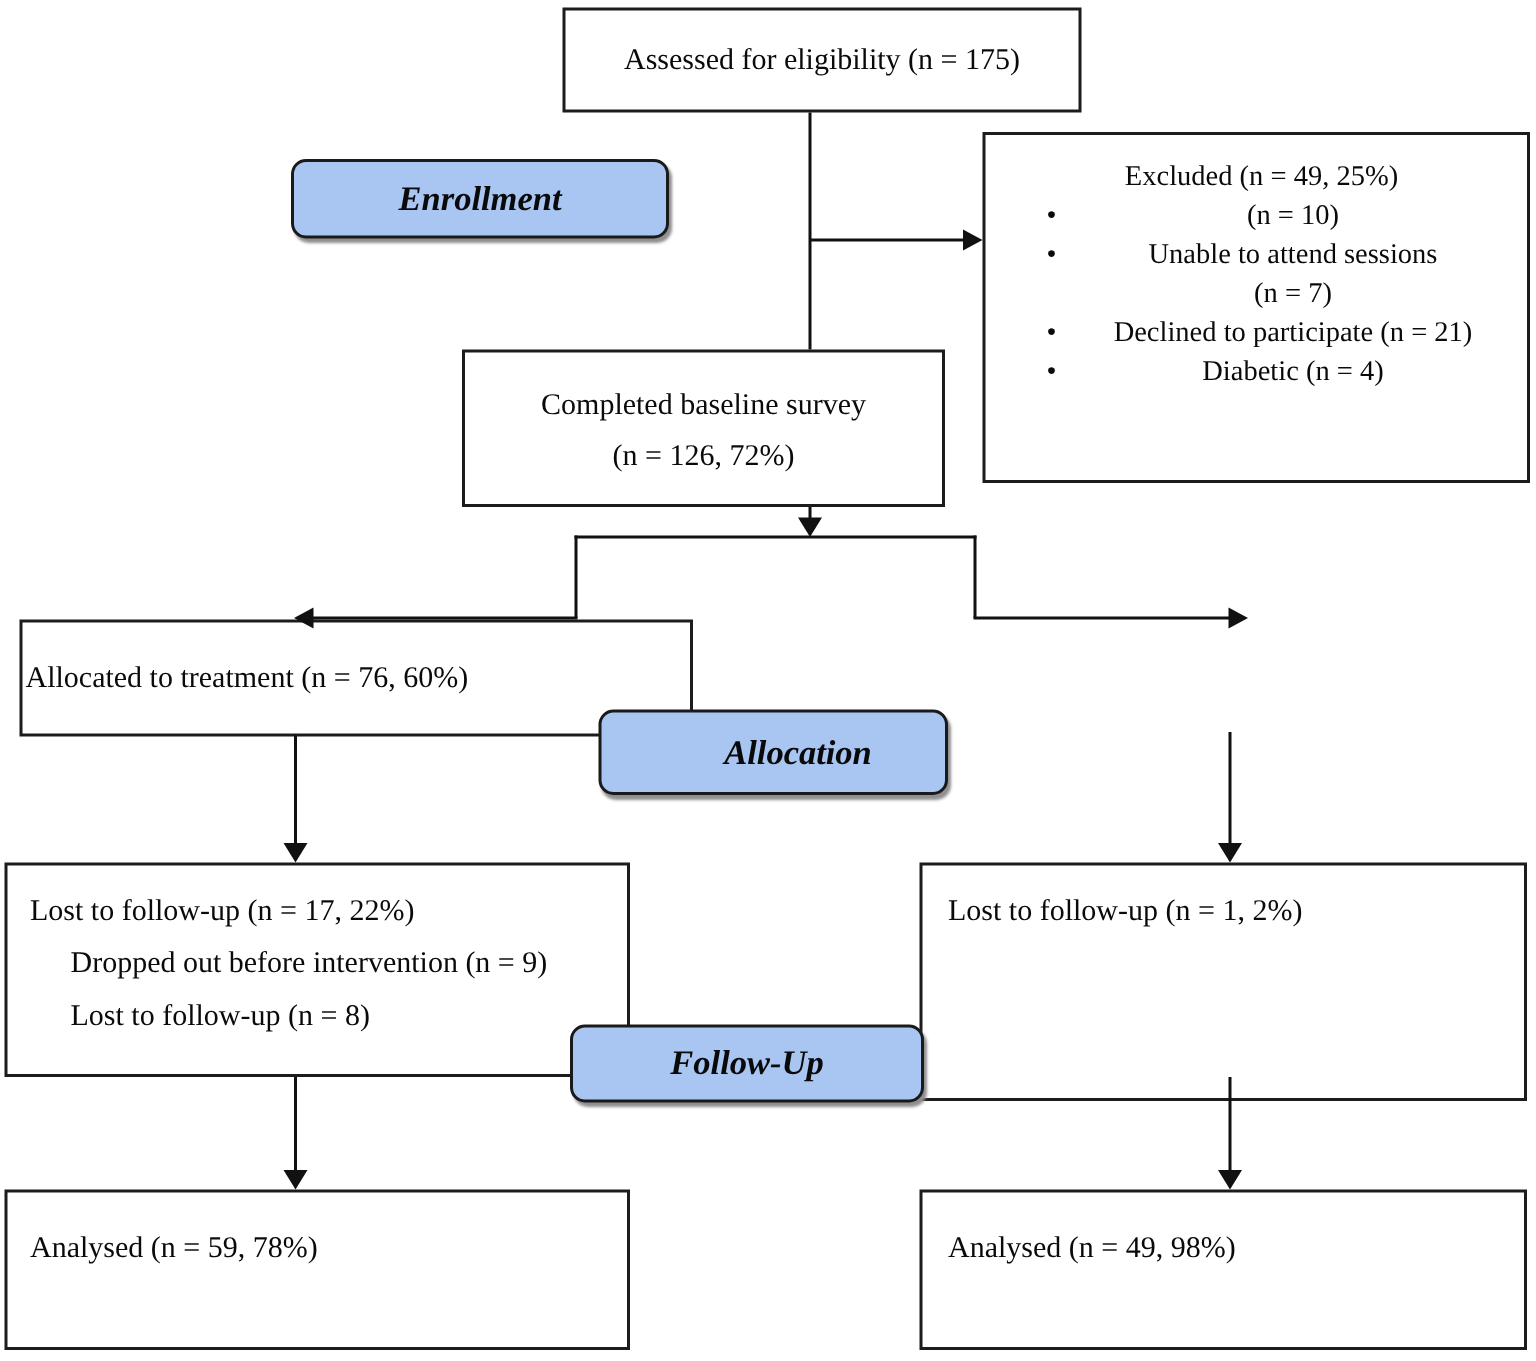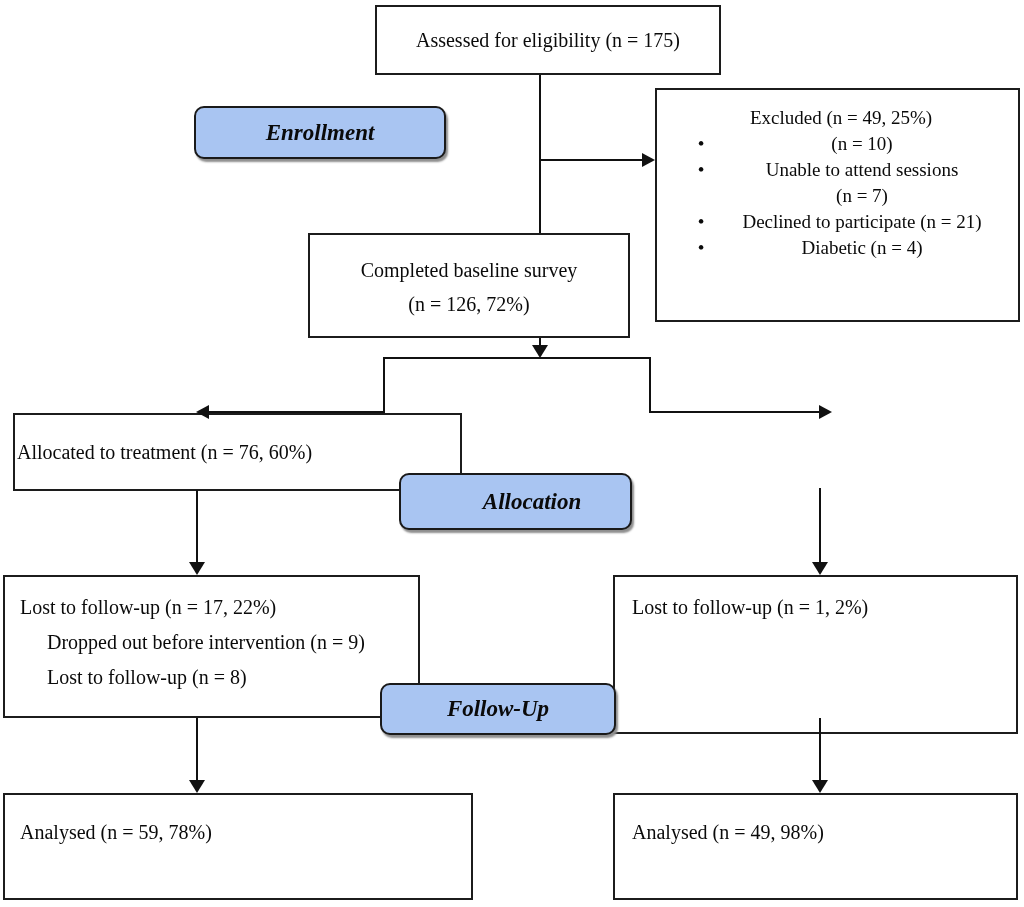--- a/index.html
+++ b/index.html
@@ -41,21 +41,21 @@
     font-style: italic;
   }
   
   #box-assessed    { left: 375px; top: 5px;   width: 346px; height: 70px; }
   #box-excluded    { left: 655px; top: 88px;  width: 365px; height: 234px; padding: 15px 6px 0 13px; font-size: 19px; line-height: 26px; text-align: center; }
   #box-baseline    { left: 308px; top: 233px; width: 322px; height: 105px; text-align: center; padding-top: 18px; line-height: 34px; }
   #box-alloc-left  { left: 13px;   top: 413px; width: 449px; height: 78px;  padding-left: 2px; }
   #box-alloc-right { left: 613px; top: 413px; width: 405px; height: 76px;  padding-left: 17px; }
   #box-fu-left     { left: 3px;   top: 575px; width: 417px; height: 143px; padding: 13px 0 0 15px; line-height: 35px; }
   #box-fu-right    { left: 613px; top: 575px; width: 405px; height: 159px; padding: 13px 0 0 17px; line-height: 35px; }
-  #box-an-left     { left: 3px;   top: 793px; width: 470px; height: 107px; padding: 26px 0 0 15px; }
+  #box-an-left     { left: 3px;   top: 793px; width: 417px; height: 107px; padding: 26px 0 0 15px; }
   #box-an-right    { left: 613px; top: 793px; width: 405px; height: 107px; padding: 26px 0 0 17px; }
   
   .bullet-row { display: flex; padding-left: 20px; }
   .bullet-glyph { width: 22px; flex: 0 0 22px; }
   .bullet-text { flex: 1; }
   .l2:empty { display: none; }
   
   .sub-line { padding-left: 27px; }
   
   #stage-enrollment { left: 194px; top: 106px; width: 252px; height: 53px; }

